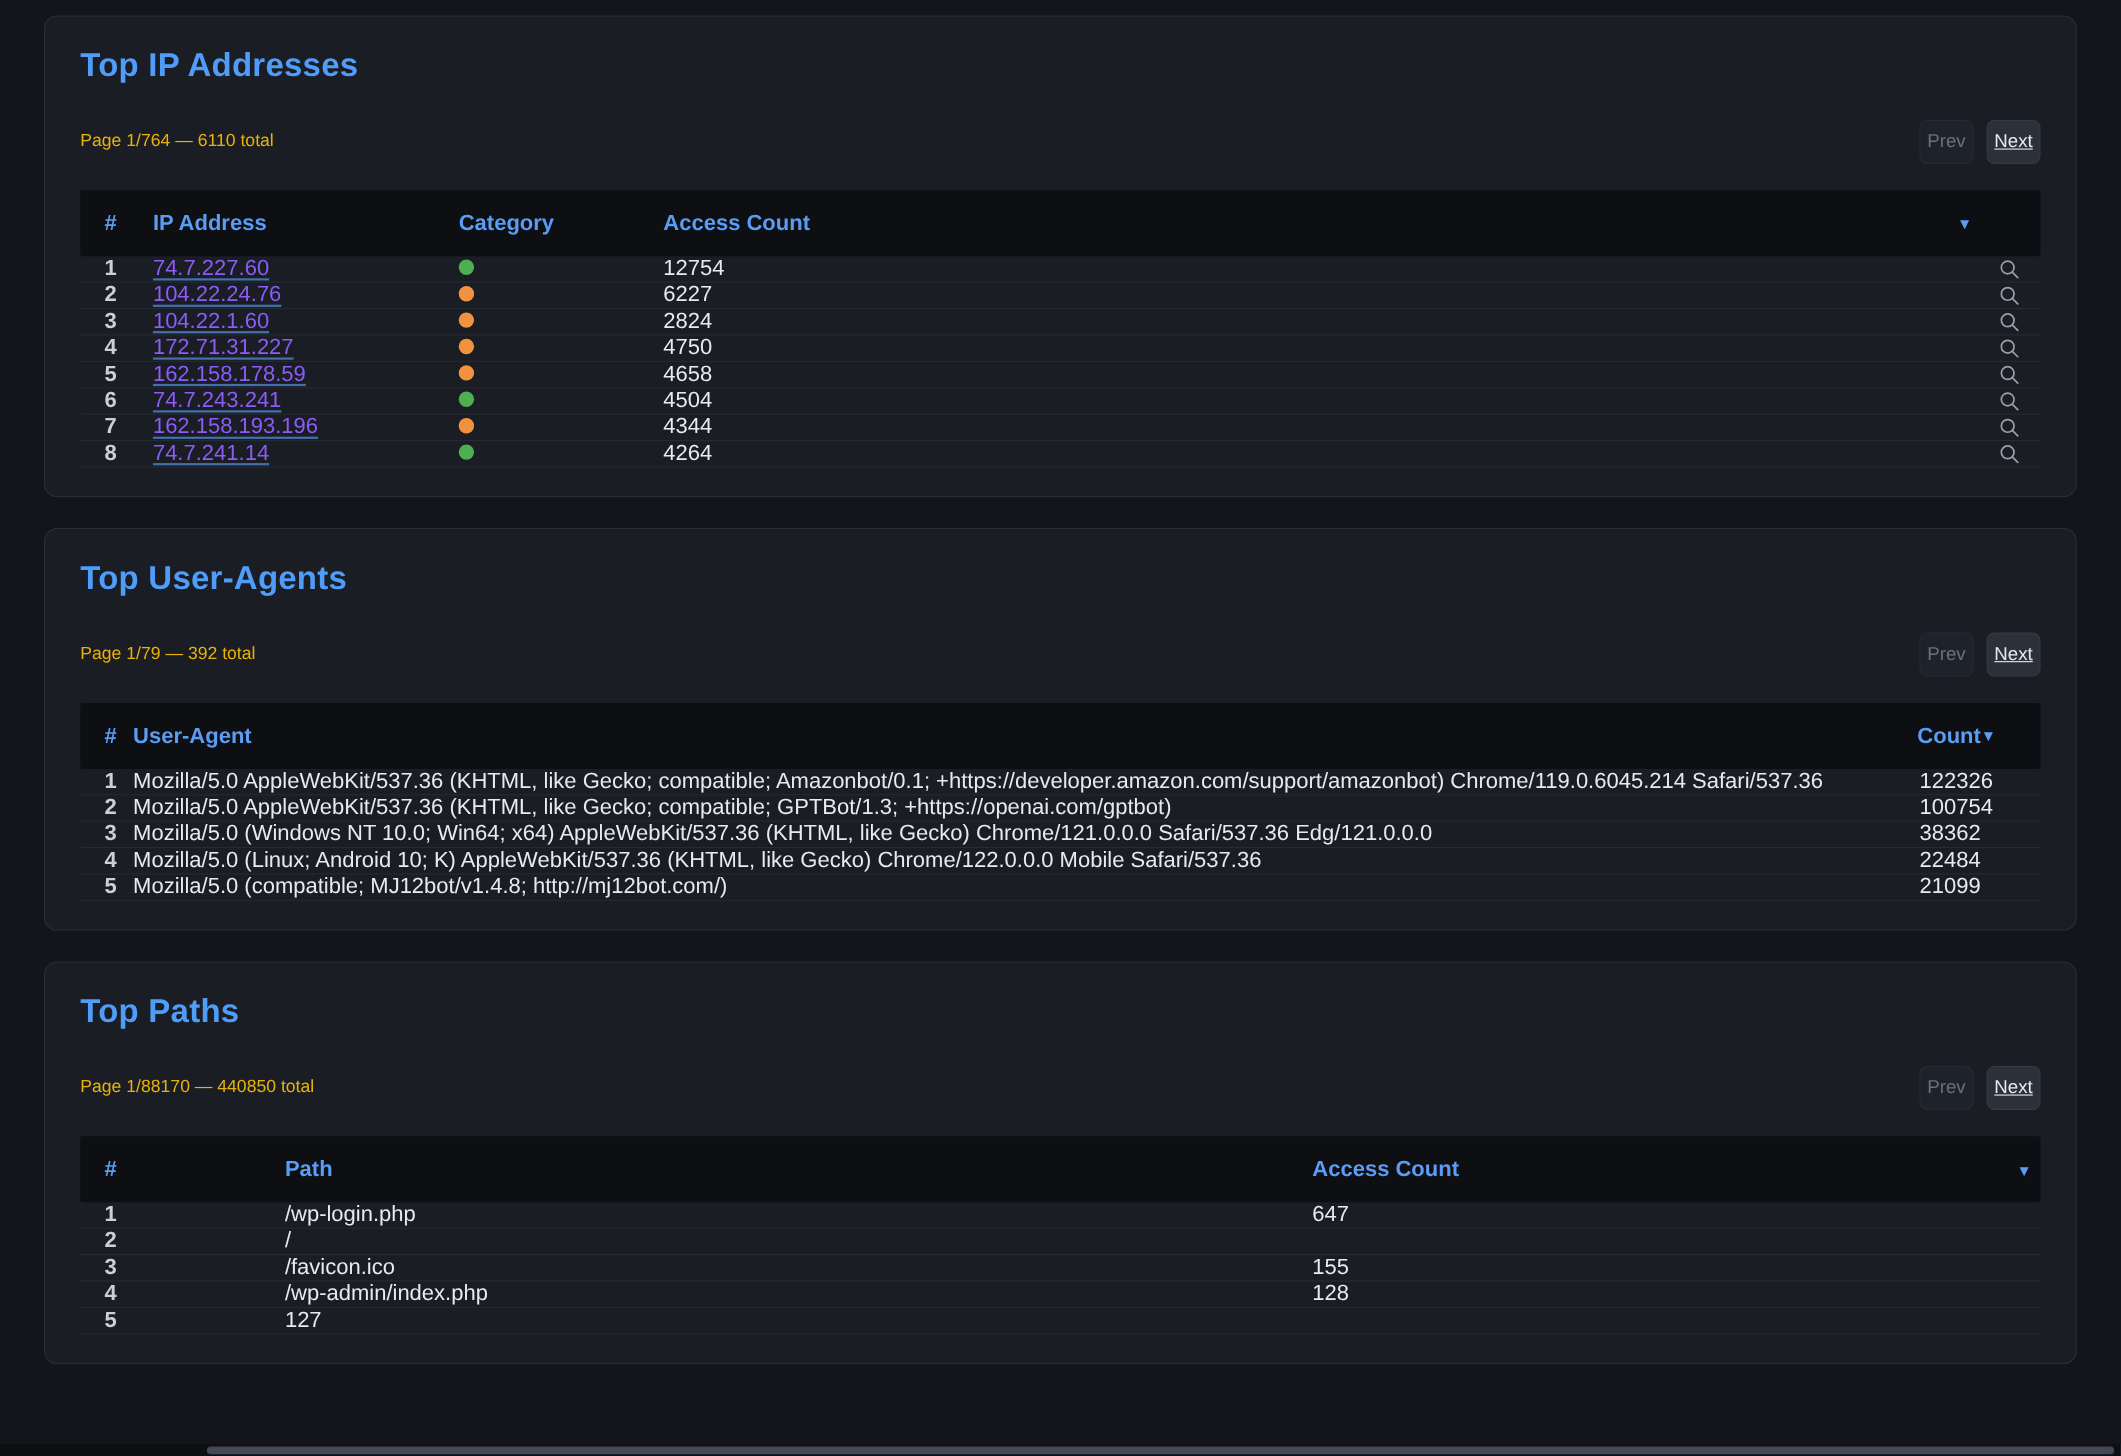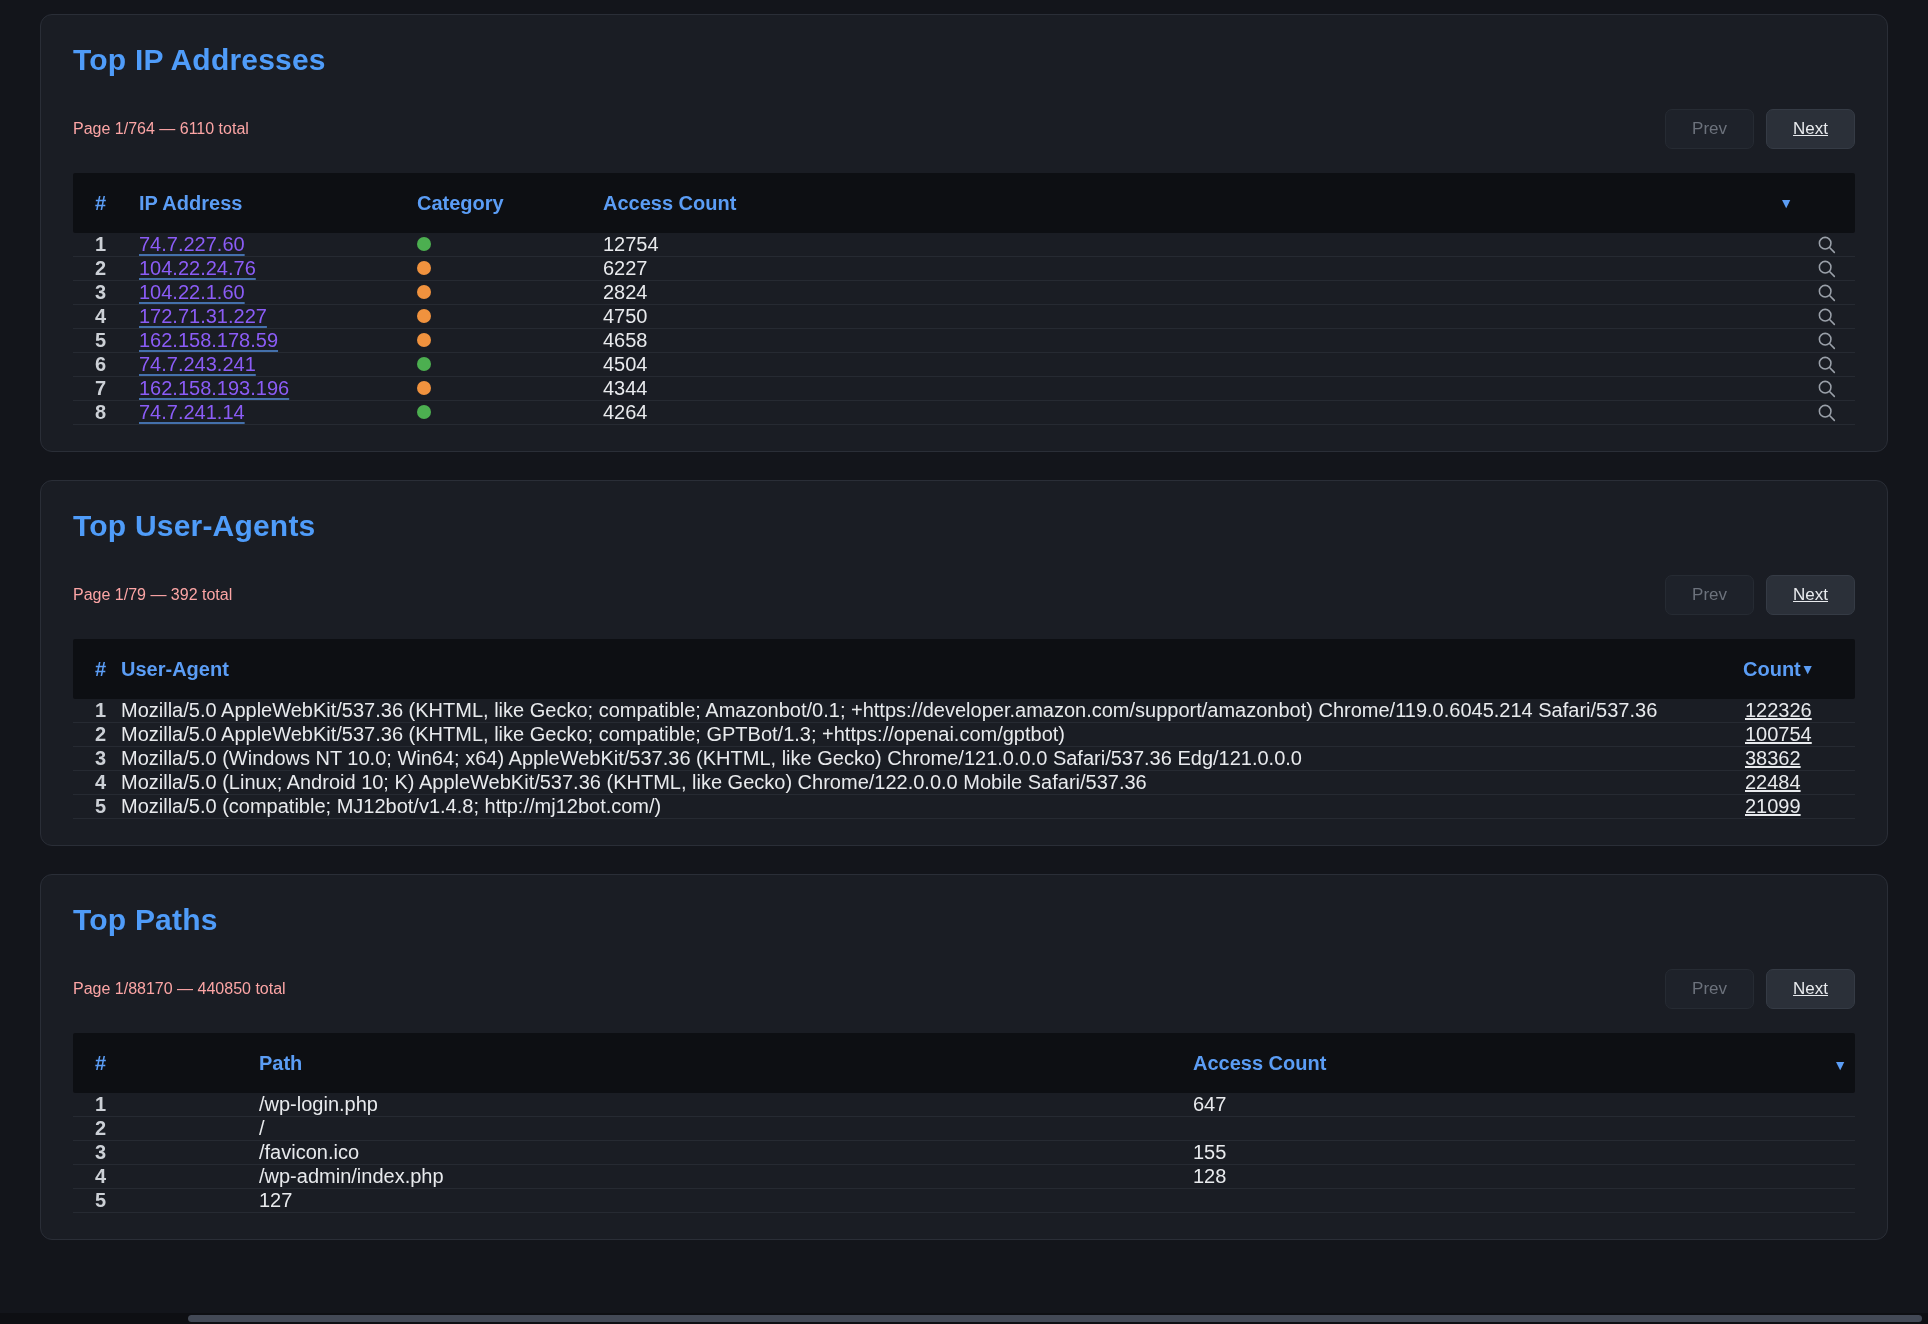--- a/index.html
+++ b/index.html
@@ -29,27 +29,27 @@
     font-weight: 700;
     letter-spacing: 0.2px;
     margin-bottom: 32px;
   }
   .pager-row {
     display: flex;
     align-items: center;
     justify-content: space-between;
     margin-bottom: 24px;
   }
-  .pager-info { color: #fca5a5; font-size: 16px; }
+  .pager-info { color: #eab308; font-size: 16px; }
   .pager-buttons { display: flex; gap: 12px; }
   .btn {
     font-family: inherit;
     font-size: 17px;
     border-radius: 7px;
-    padding: 9px 26px;
+    padding: 9px 6px;
     cursor: pointer;
     border: 1px solid transparent;
   }
   .btn-prev { background: #1e222a; color: #6c727c; border-color: #262b33; }
   .btn-next { background: #2b3039; color: #e8eaed; border-color: #353b45; text-decoration: underline; }
 
   .thead, .trow { display: grid; align-items: center; }
   .thead {
     background: #0d0f13;
     height: 60px;
@@ -73,21 +73,21 @@
     text-underline-offset: 3px;
     text-decoration-color: rgba(91,157,245,.65);
     cursor: pointer;
   }
   .dot { display: inline-block; width: 14px; height: 14px; border-radius: 50%; background: #888; }
   .cell-count-flex { display: flex; align-items: center; justify-content: space-between; padding-right: 6px; }
   .sort-arrow { color: #5b9df5; font-size: 14px; }
   .cell-action { display: flex; justify-content: center; }
   .mag { cursor: pointer; display: block; }
 
-  .ua-count { padding-left: 2px; text-decoration: underline; }
+  .ua-count { padding-left: 2px; }
   .ua-head-count { display: flex; align-items: center; padding-right: 4px; }
   .paths-arrow-cell { text-align: right; padding-right: 8px; }
 
   .hscrollbar {
     position: fixed; left: 0; right: 0; bottom: 0; height: 11px;
     background: #0e0f13;
   }
   .hscrollbar .thumb {
     position: absolute; left: 188px; right: 6px; top: 2px; bottom: 2px;
     background: #434956; border-radius: 5px;

